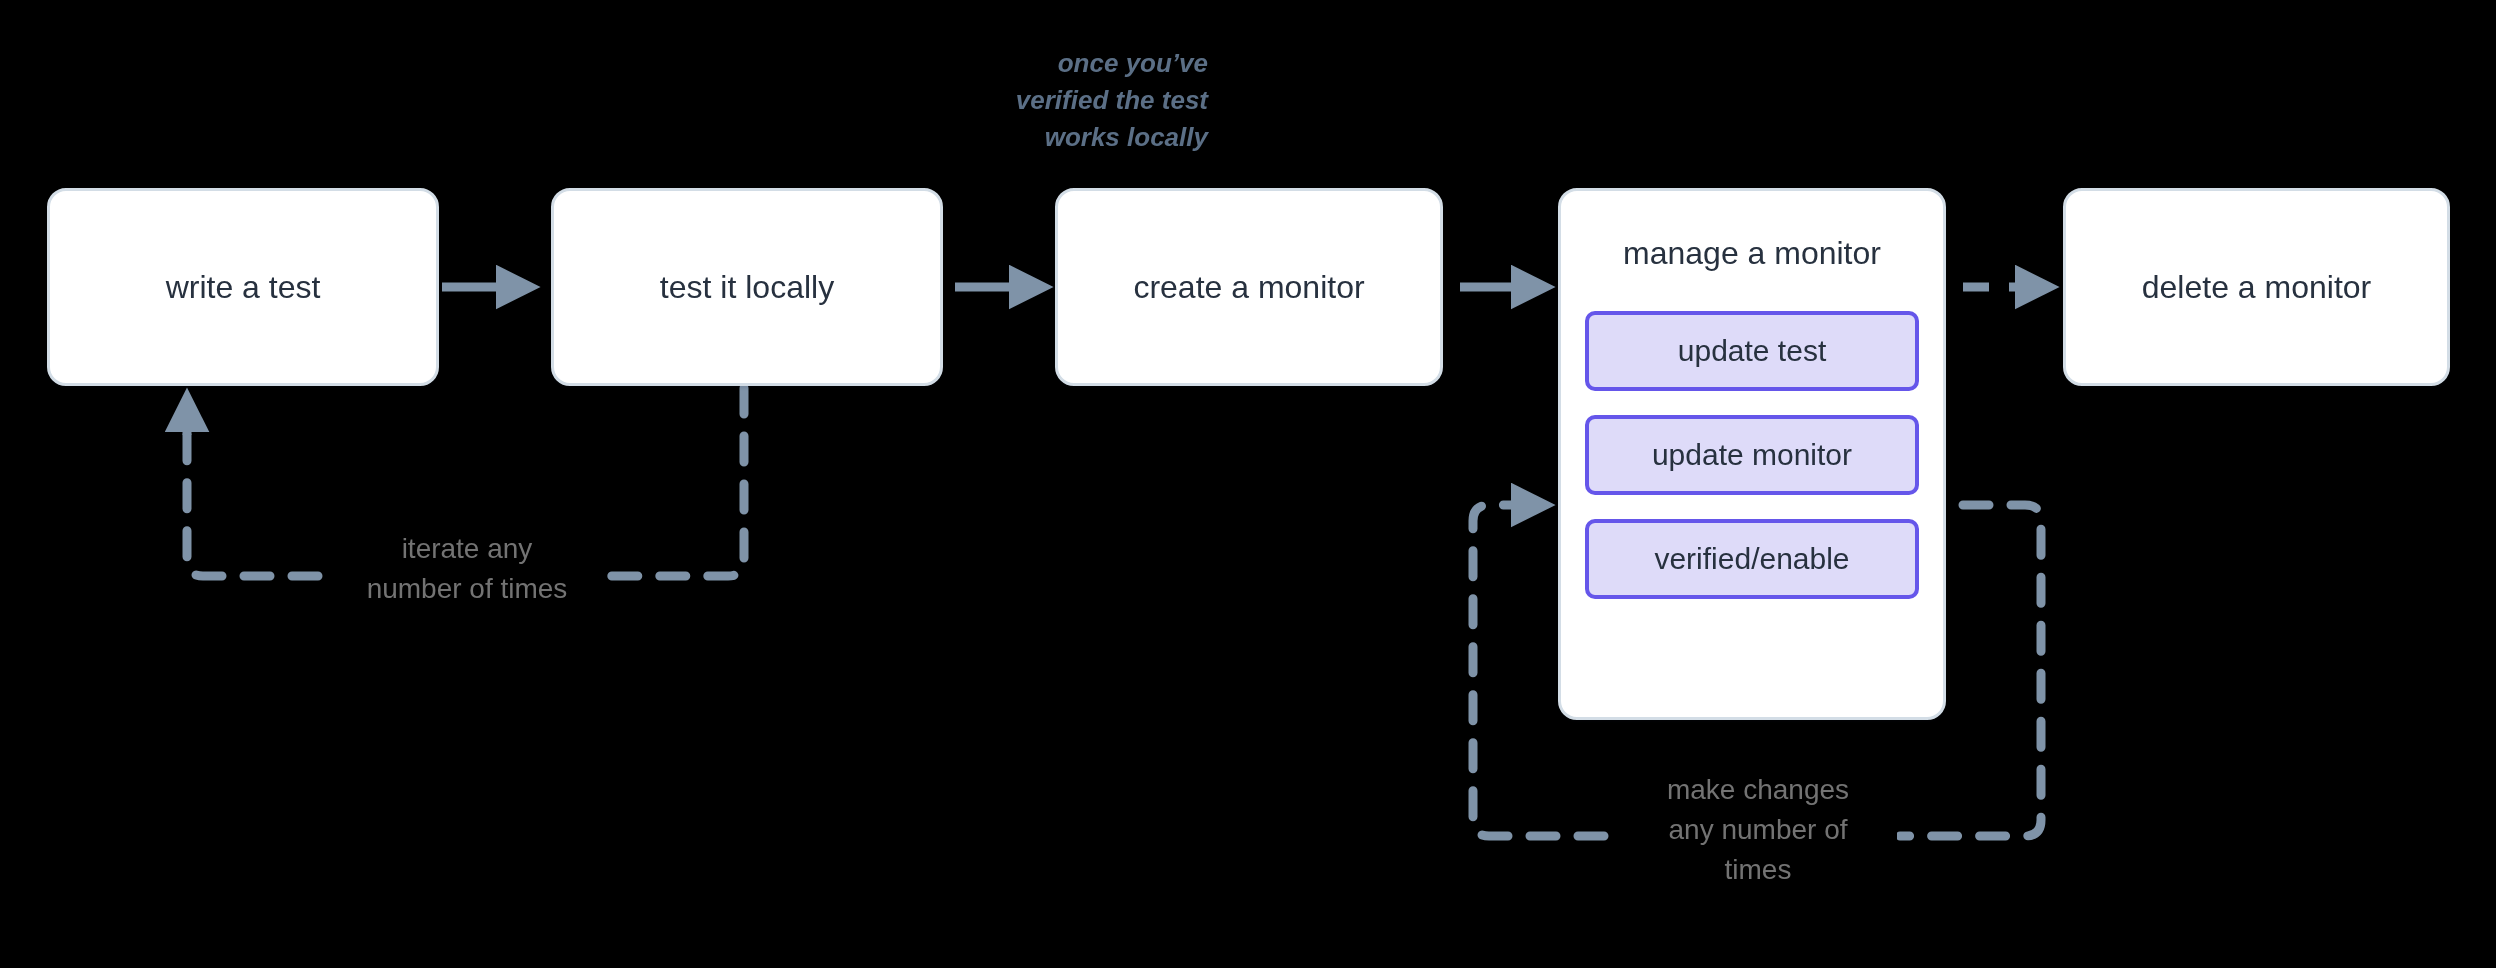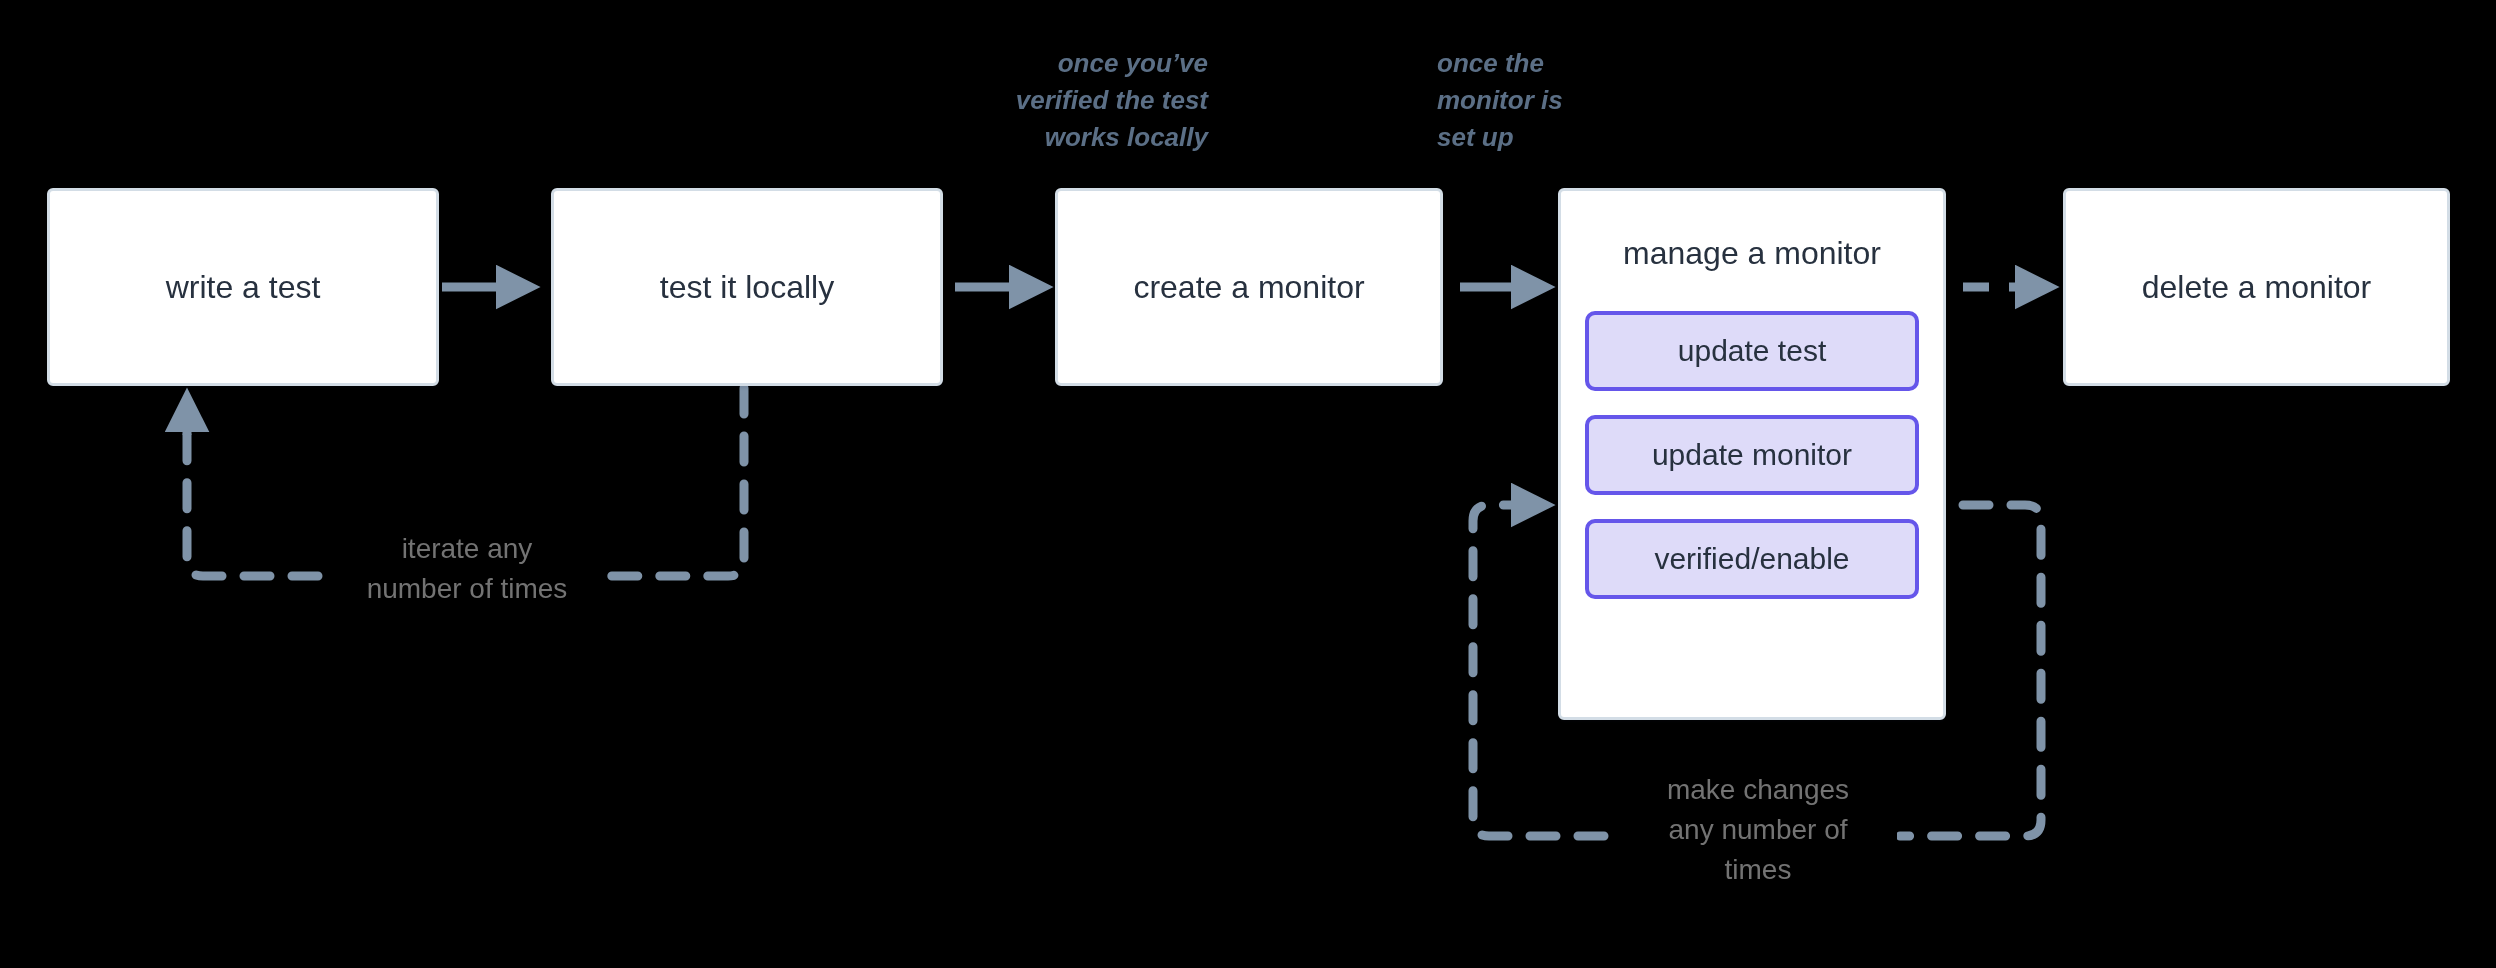--- a/index.html
+++ b/index.html
@@ -34,21 +34,21 @@
     z-index: 1;
     pointer-events: none;
   }
 
   
   .node {
     position: absolute;
     z-index: 3;
     background: #FFFFFF;
     border: 3px solid #D3DDE6;
-    border-radius: 6px;
+    border-radius: 19px;
     box-sizing: border-box;
     box-shadow: 0 2px 3px rgba(15, 32, 48, 0.10);
   }
   .node-label {
     color: #27313F;
     font-size: 32px;
     line-height: 1.25;
     text-align: center;
     white-space: nowrap;
   }
@@ -187,23 +187,20 @@
   </div>
 
   <div class="node simple" style="left:2063px; top:188px; width:387px; height:198px;">
     <span class="node-label">delete a monitor</span>
   </div>
 
   <div class="annotation" style="left:908px; top:45px; width:300px;text-align:right;">once you’ve
 verified the test
 works locally</div>
 
-  <div class="annotation" style="left:1437px; top:45px; width:250px;">once the
-monitor is
-set up</div>
 
   <div class="edge-label boxed-bg" style="left:330px; top:529px; width:262px;">iterate any
 number of times</div>
 
   <div class="edge-label boxed-bg" style="left:1619px; top:770px; width:266px;">make changes
 any number of
 times</div>
 
 </div>
 

